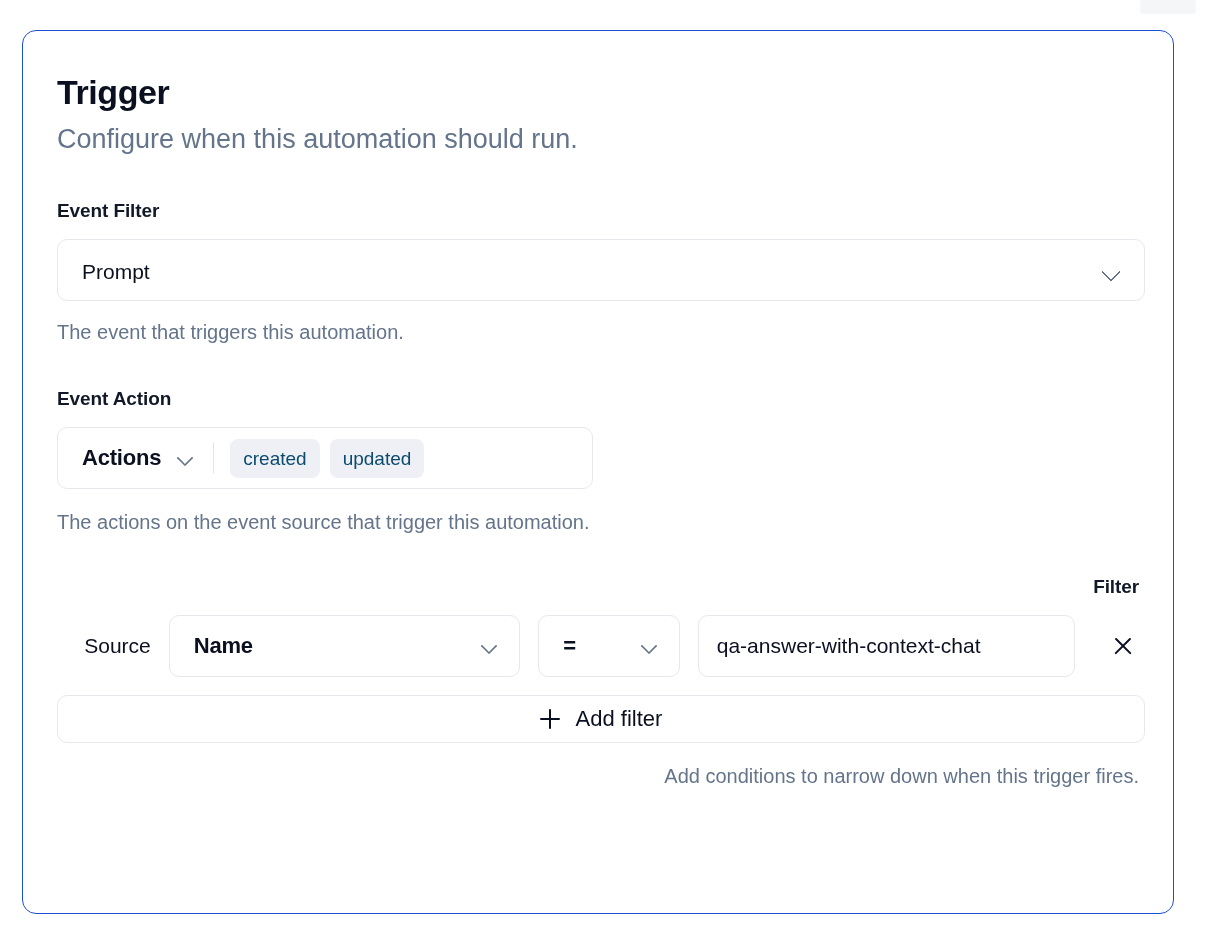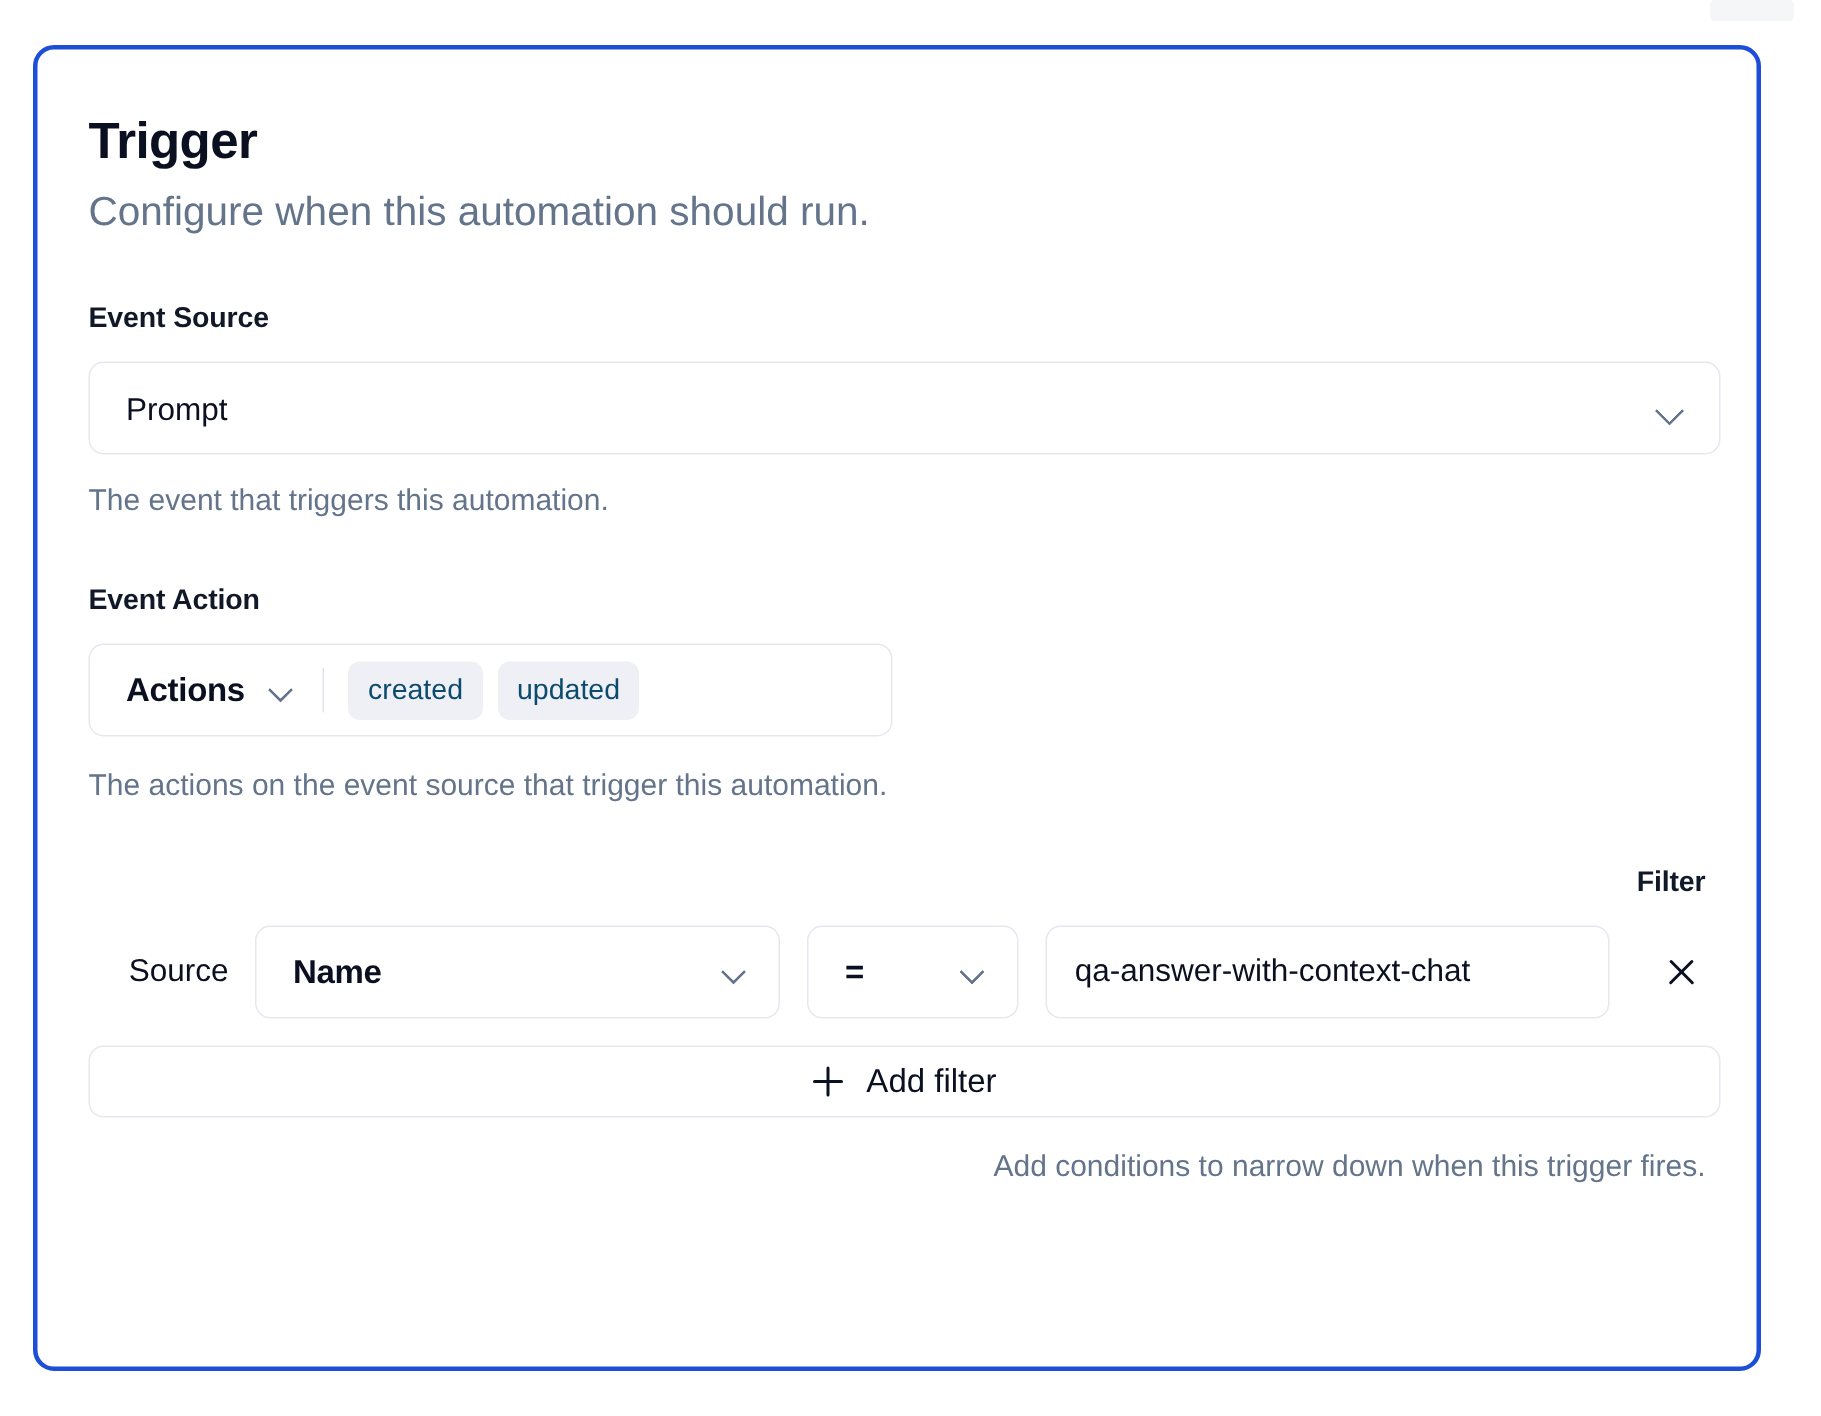--- a/index.html
+++ b/index.html
@@ -35,21 +35,21 @@
   }
 
   .card {
     position: absolute;
     left: 22px;
     top: 30px;
     width: 1152px;
     height: 884px;
     box-sizing: border-box;
     background: #ffffff;
-    border: 3px solid #1d4ed8;
+    border: 1px solid #1d4ed8;
     border-radius: 14px;
     padding: 28px 34px 0 34px;
   }
 
   .card-title {
     font-size: 34px;
     line-height: 42px;
     font-weight: 700;
     letter-spacing: -0.4px;
     color: #0b1020;
@@ -299,21 +299,21 @@
 <div class="page">
 
   <div class="scroll-artifact"></div>
 
   <section class="card">
 
     <h1 class="card-title">Trigger</h1>
     <p class="card-subtitle">Configure when this automation should run.</p>
 
     <div class="block-event-source">
-      <div class="field-label">Event Source</div>
+      <div class="field-label">Event Filter</div>
 
       <div class="select-full">
         <span class="value">Prompt</span>
         <span class="chev"></span>
       </div>
 
       <div class="help-text help-source">The event that triggers this automation.</div>
     </div>
 
     <div class="block-event-action">

